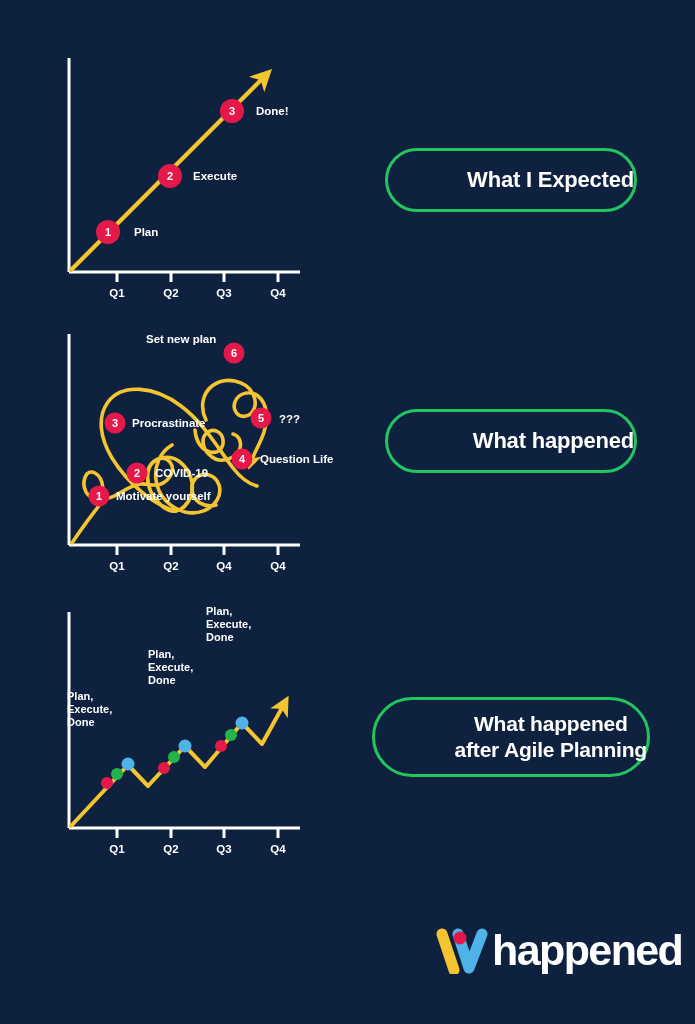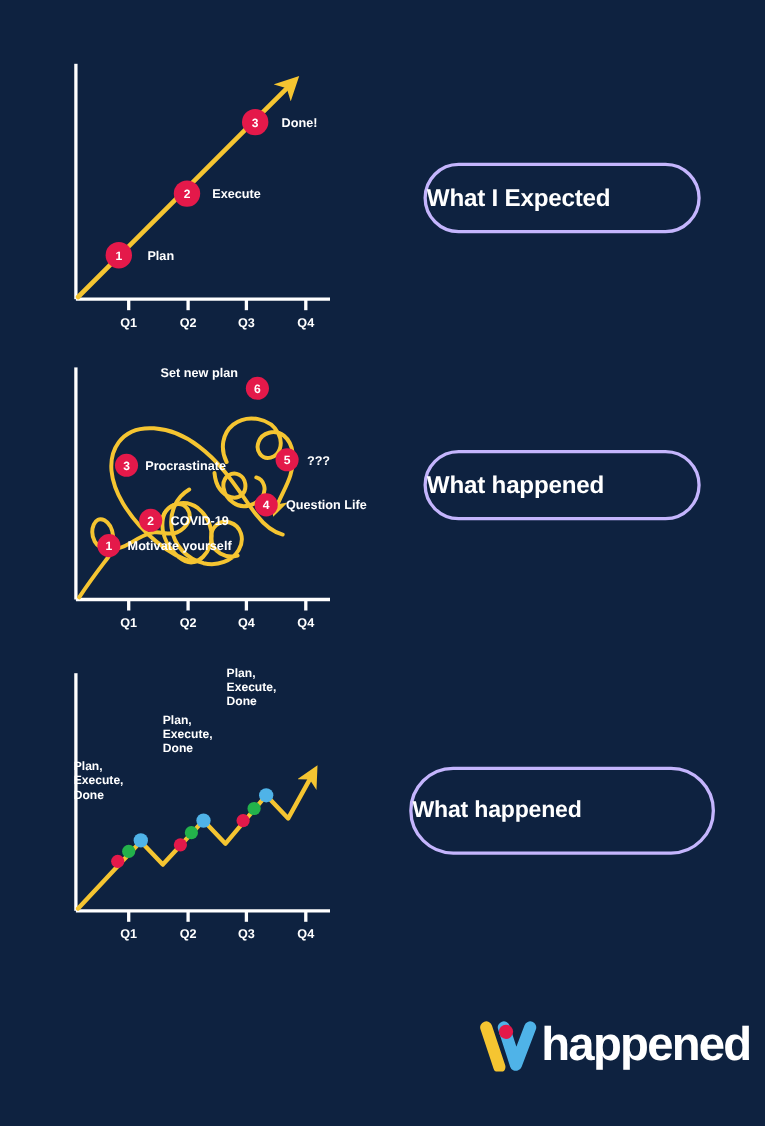--- a/index.html
+++ b/index.html
@@ -25,27 +25,27 @@
   }
   #panel-1 { left: 0;  top: 0;   width: 695px; height: 320px; }
   #panel-2 { left: 0;  top: 310px; width: 695px; height: 290px; }
   #panel-3 { left: 0;  top: 590px; width: 695px; height: 290px; }
 
   .chart-svg { display: block; }
 
   .pill {
     position: absolute;
     box-sizing: border-box;
-    border: 3px solid #c4b5fd;
+    border: 3px solid #22c55e;
     border-radius: 60px;
     background: #0e2240;
     color: #ffffff;
     display: flex;
     align-items: center;
-    justify-content: flex-start;
+    justify-content: flex-end;
     text-align: center;
     font-weight: bold;
     letter-spacing: -0.2px;
   }
   #pill-1 {
     left: 385px; top: 148px;
     width: 252px; height: 64px;
     font-size: 22px;
   }
   #pill-2 {
@@ -326,20 +326,21 @@
     <span>What I Expected</span>
   </div>
 
   <div class="pill" id="pill-2">
     <span>What happened</span>
   </div>
 
   <div class="pill" id="pill-3">
     <div>
       <span>What happened</span>
+      <span>after Agile Planning</span>
     </div>
   </div>
 
   <div id="logo">
     <svg id="logo-mark" width="62" height="48" viewBox="0 0 62 48">
       <path d="M 10 8 L 22 44" stroke="#f5c531" stroke-width="11" stroke-linecap="round" fill="none"></path>
       <path d="M 26 8 L 37 42 L 50 8" stroke="#4fb3e8" stroke-width="11" stroke-linecap="round" stroke-linejoin="round" fill="none"></path>
       <circle cx="28" cy="12" r="6.5" fill="#e4194a"></circle>
     </svg>
     <div id="logo-wordmark">happened</div>

